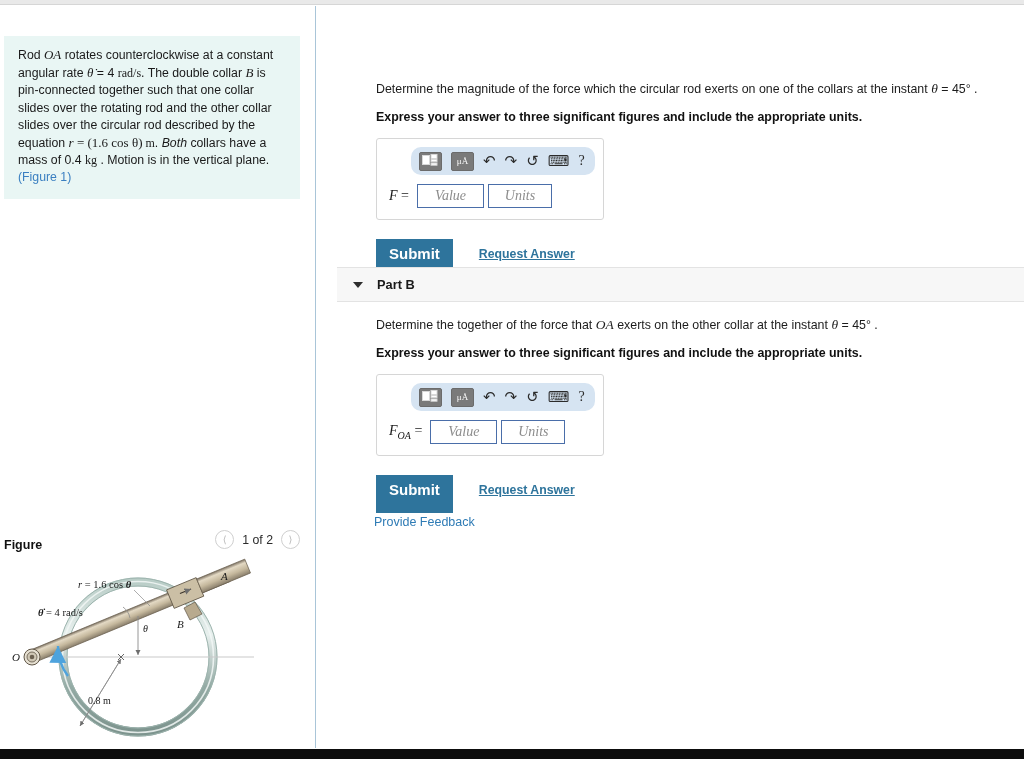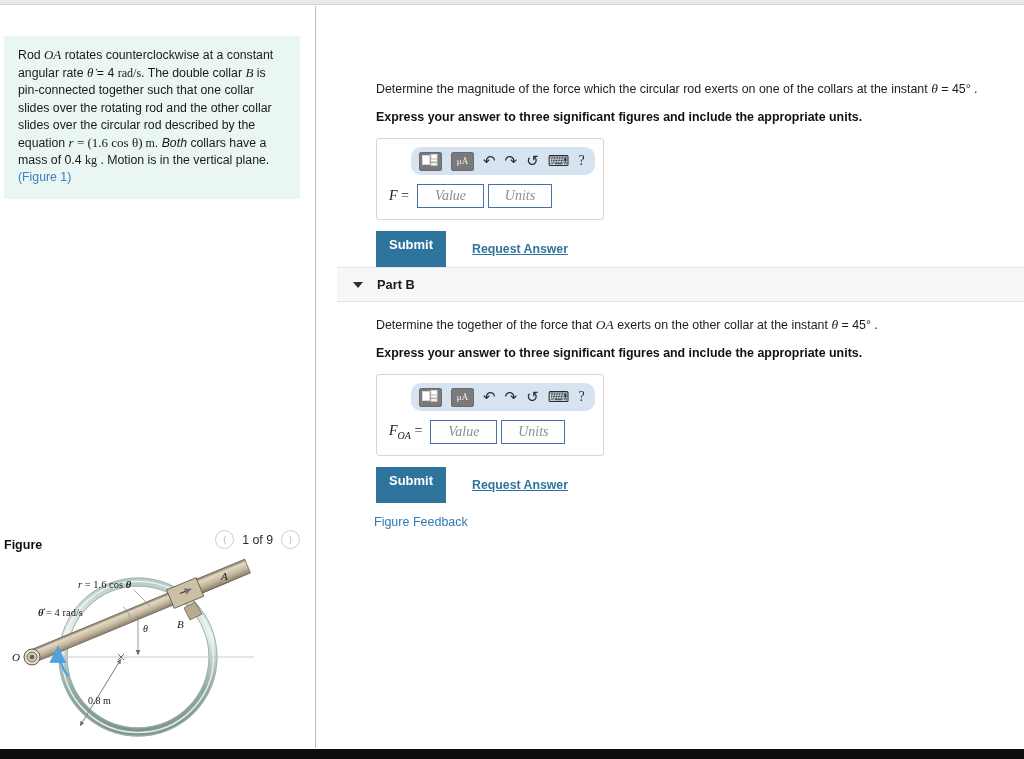--- a/index.html
+++ b/index.html
@@ -189,24 +189,25 @@
   }
   .ans-input.units { width: 64px; margin-left: 4px; }
   .ans-input::placeholder { color: #8d8d8d; opacity: 1; }
 
   .submit-row { margin-top: 11px; display: flex; align-items: center; }
   .submit-btn {
     background: #2e749c;
     color: #ffffff;
     border: none;
     font-family: "Liberation Sans", sans-serif;
-    font-size: 13px;
+    font-size: 15px;
     font-weight: bold;
     padding: 6px 13px 15px 13px;
     cursor: pointer;
+    margin-top: 8px;
   }
   .request-answer {
     margin-left: 26px;
     color: #2e749c;
     font-size: 12.3px;
     font-weight: bold;
     text-decoration: underline;
     cursor: pointer;
   }
 
@@ -246,21 +247,21 @@
         <span id="problem-body"><span>Rod </span><span class="mi">OA</span><span> rotates counterclockwise at a constant angular rate </span><span class="mi">θ̇</span><span> = 4 </span><span class="mu">rad/s</span><span>. The double collar </span><span class="mi">B</span><span> is pin-connected together such that one collar slides over the rotating rod and the other collar slides over the circular rod described by the equation </span><span class="mi">r</span><span class="mn"> = </span><span class="mn">(1.6 cos θ)</span><span class="mu"> m</span><span>. </span><span class="em">Both</span><span> collars have a mass of 0.4 </span><span class="mu">kg</span><span> . Motion is in the vertical plane. </span></span><span class="fig-ref">(Figure 1)</span>
       </div>
     </div>
 
     <div class="figure-header">
       <div class="figure-title">Figure</div>
       <div class="fig-nav">
         <div class="fig-arrow">
           <span>⟨</span>
         </div>
-        <div class="fig-count">1 of 9</div>
+        <div class="fig-count">1 of 2</div>
         <div class="fig-arrow">
           <span>⟩</span>
         </div>
       </div>
     </div>
 
     <div class="figure-canvas">
       <svg width="296" height="195" viewBox="0 0 296 195">
         <defs>
           <linearGradient id="ringGrad" x1="0" y1="0" x2="0" y2="1">
@@ -427,17 +428,17 @@
 
       <div class="submit-row">
         <button class="submit-btn">Submit</button>
         <span class="request-answer">Request Answer</span>
       </div>
     </div>
 
   </div>
 
   <div class="footer-actions">
-    <span class="provide-feedback">Figure Feedback</span>
+    <span class="provide-feedback">Provide Feedback</span>
   </div>
 
   <div class="bottom-chrome"></div>
 </div>
 
 </body></html>

